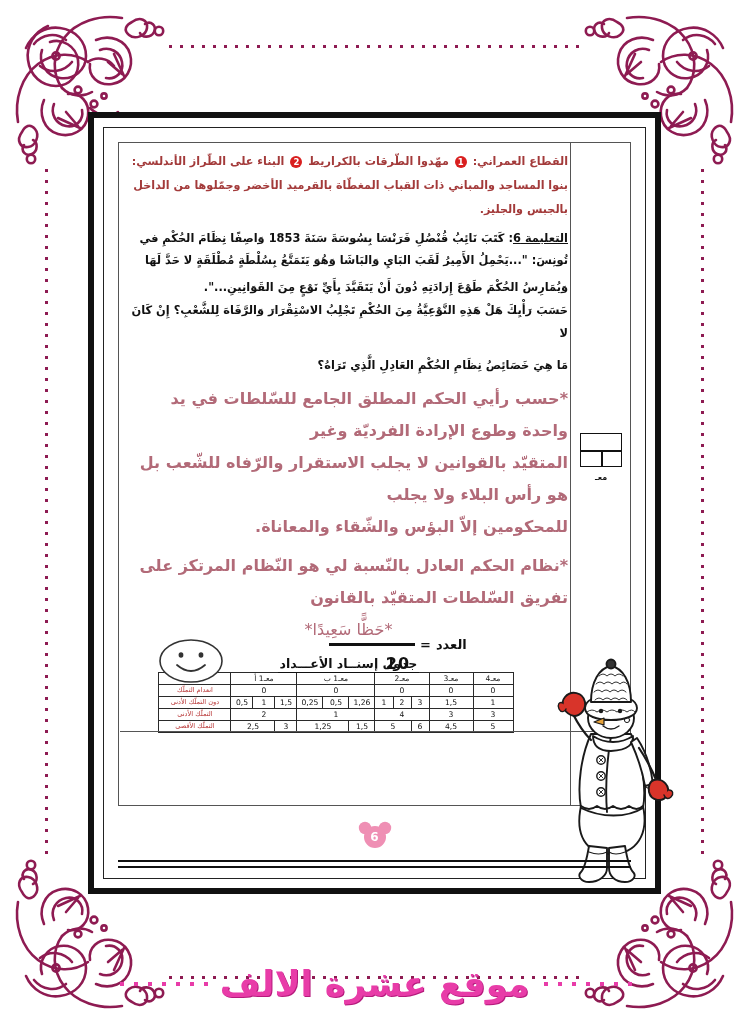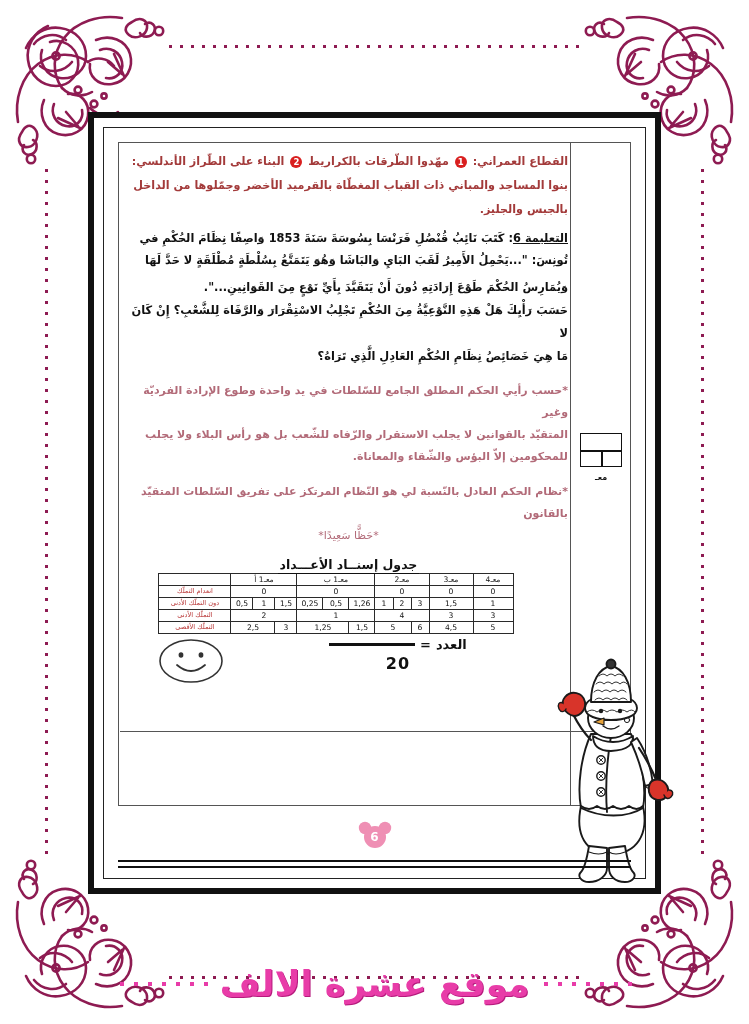--- a/index.html
+++ b/index.html
@@ -57,21 +57,21 @@
   }
 
   .p-red{
     color:#a33a3a;font-size:11.2px;line-height:1.95;font-weight:600;
     margin:0 0 2px 0;letter-spacing:-0.1px;
   }
   .p-black{
     color:#111;font-size:11.4px;line-height:2.0;font-weight:700;margin:6px 0 0 0;
   }
   .p-pink{
-    color:#b26a78;font-size:11px;line-height:2.0;font-weight:600;margin:13px 0 0 0;
+    color:#b26a78;font-size:16px;line-height:2.0;font-weight:600;margin:7px 0 0 0;
   }
   .tag-underline{text-decoration:underline;font-weight:800;text-align:right;}
   .num-badge{
     display:inline-block;width:12px;height:12px;border-radius:50%;
     background:#d91f1f;color:#fff;font-size:8.5px;font-weight:700;
     text-align:center;line-height:12px;vertical-align:middle;margin:0 2px;
     font-family:"DejaVu Sans",sans-serif;
   }
   .centered{text-align:center;}
 
@@ -307,21 +307,21 @@
         <p class="p-red">بنوا المساجد والمباني ذات القباب المغطّاة بالقرميد الأخضر وجمّلوها من الداخل</p>
         <p class="p-red">بالجبس والجليز.</p>
 
         <p class="p-black">
           <span class="tag-underline">التعليمة 6</span><span>:</span>
           <span>كَتَبَ نَائِبُ قُنْصُلِ فَرَنْسَا بِسُوسَةَ سَنَةَ 1853 وَاصِفًا نِظَامَ الحُكْمِ في</span>
         </p>
         <p class="p-black" style="margin-top:0">تُونِسَ: "...يَحْمِلُ الأَمِيرُ لَقَبَ البَايِ وَالبَاشَا وَهُوَ يَتَمَتَّعُ بِسُلْطَةٍ مُطْلَقَةٍ لا حَدَّ لَهَا</p>
         <p class="p-black" style="margin-top:4px">وَيُمَارِسُ الحُكْمَ طَوْعَ إِرَادَتِهِ دُونَ أَنْ يَتَقَيَّدَ بِأَيِّ نَوْعٍ مِنَ القَوَانِينِ...".</p>
         <p class="p-black" style="margin-top:0">حَسَبَ رَأْيِكَ هَلْ هَذِهِ النَّوْعِيَّةُ مِنَ الحُكْمِ تَجْلِبُ الاسْتِقْرَارَ وَالرَّفَاهَ لِلشَّعْبِ؟ إِنْ كَانَ لا</p>
-        <p class="p-black" style="margin-top:0">مَا هِيَ خَصَائِصُ نِظَامِ الحُكْمِ العَادِلِ الَّذِي تَرَاهُ؟</p>
+        <p class="p-black" style="margin-top:9px">مَا هِيَ خَصَائِصُ نِظَامِ الحُكْمِ العَادِلِ الَّذِي تَرَاهُ؟</p>
 
         <p class="p-pink">*حسب رأيي الحكم المطلق الجامع للسّلطات في يد واحدة وطوع الإرادة الفرديّة وغير</p>
         <p class="p-pink" style="margin-top:0">المتقيّد بالقوانين لا يجلب الاستقرار والرّفاه للشّعب بل هو رأس البلاء ولا يجلب</p>
         <p class="p-pink" style="margin-top:0">للمحكومين إلاّ البؤس والشّقاء والمعاناة.</p>
         <p class="p-pink">*نظام الحكم العادل بالنّسبة لي هو النّظام المرتكز على تفريق السّلطات المتقيّد بالقانون</p>
         <p class="p-pink centered" style="margin-top:0;font-weight:400;">*حَظًّا سَعِيدًا*</p>
 
         <div id="table-title">
           <span>جدول إسنــاد الأعـــداد</span>
         </div>

